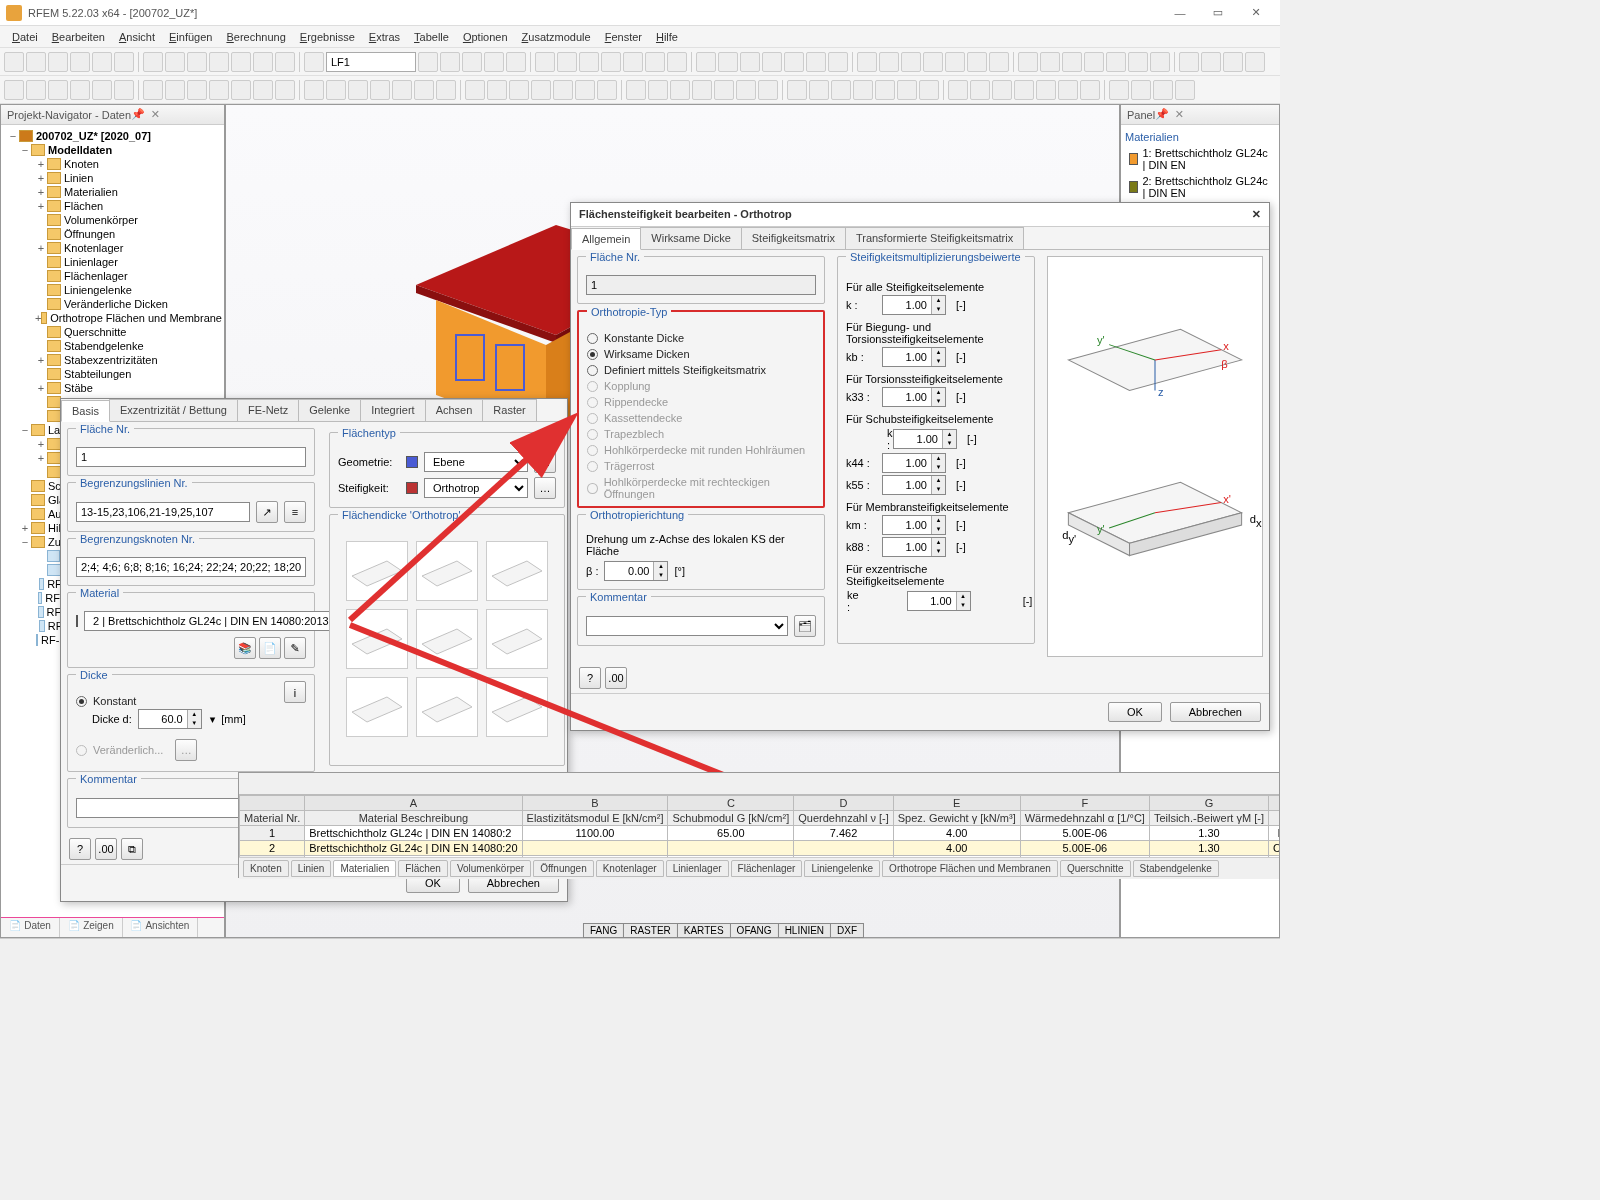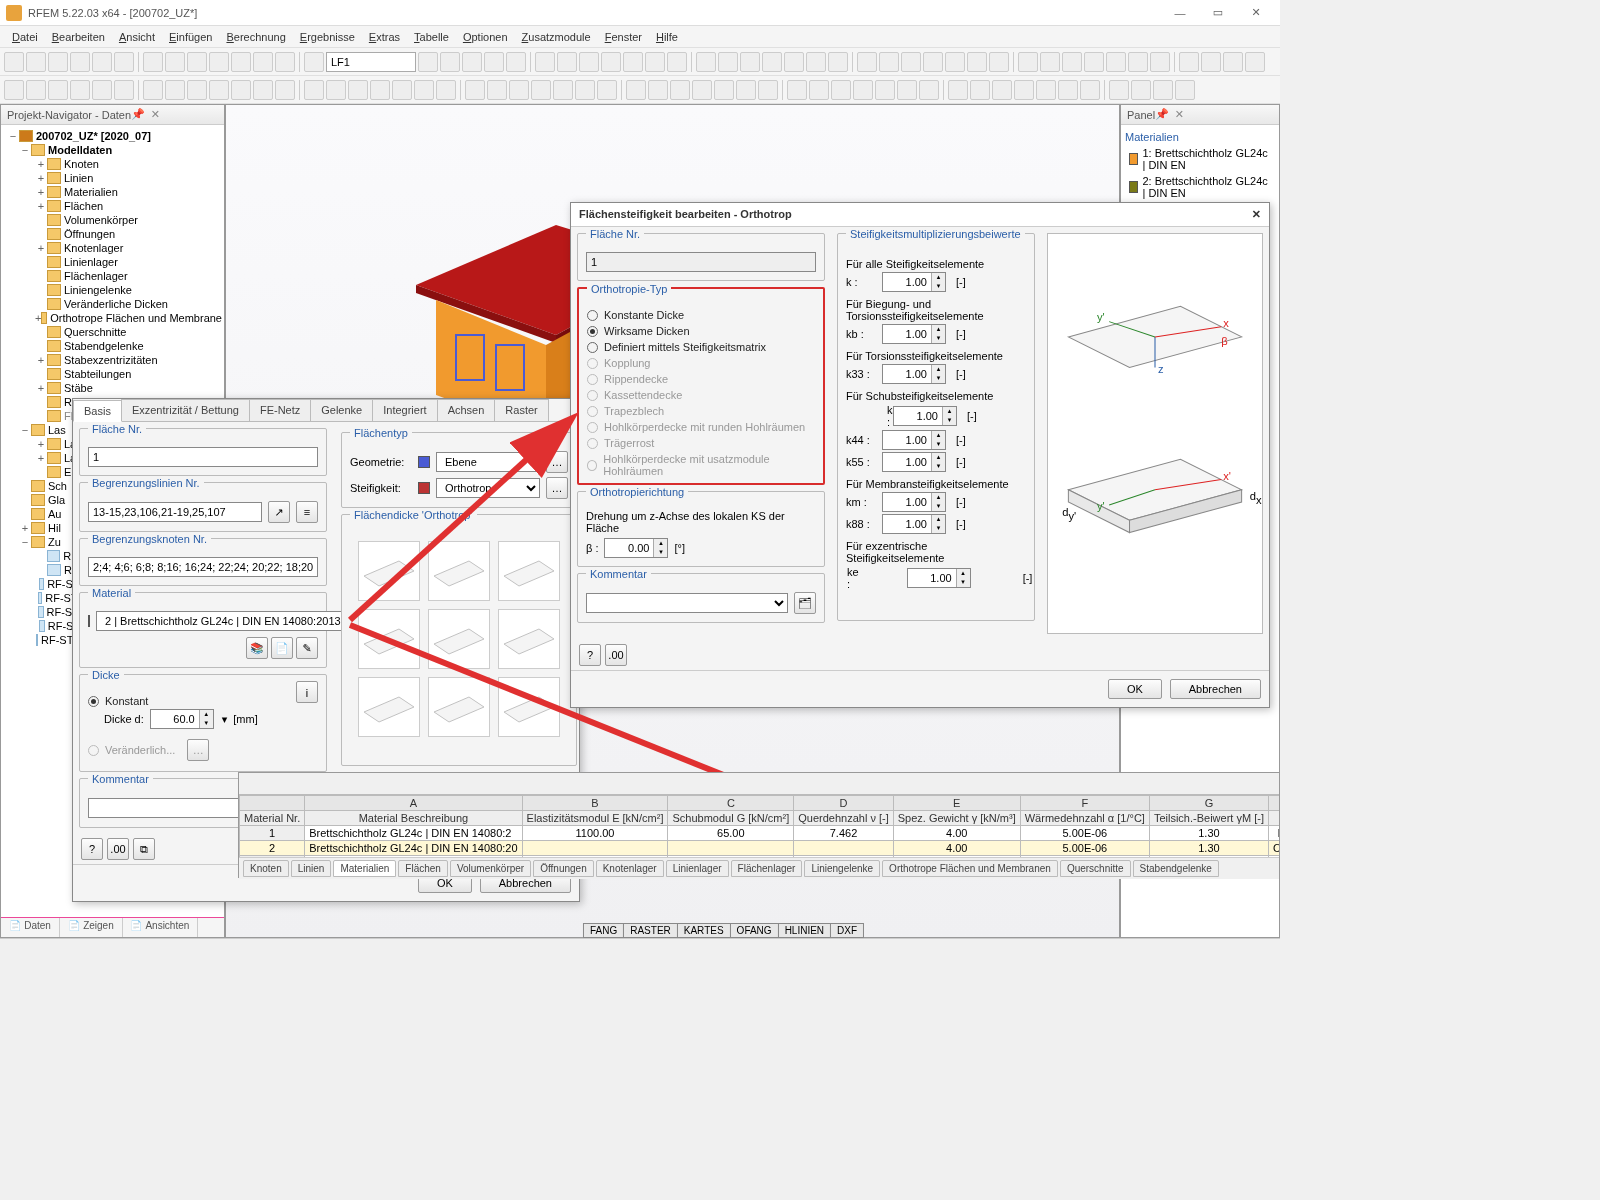--- a/index.html
+++ b/index.html
@@ -489,21 +489,21 @@
           </div>
           <div class="mat-item">
             <span class="mat-sw" style="background:#4a5bd4;"></span>
             <span>3: Baustahl S 235 | DIN EN 1993-1</span>
           </div>
         </div>
     </div>
   </div>
 </div>
 
-<div class="dialog" style="left:72px; top:398px; width:508px;">
+<div class="dialog" style="left:60px; top:398px; width:508px;">
   <div class="dlg-tabs" id="ldtabs">
       <div class="dt active">Basis</div>
       <div class="dt">Exzentrizität / Bettung</div>
       <div class="dt">FE-Netz</div>
       <div class="dt">Gelenke</div>
       <div class="dt">Integriert</div>
       <div class="dt">Achsen</div>
       <div class="dt">Raster</div>
     </div>
   <div class="leftdlg-body">
@@ -648,20 +648,26 @@
     <button class="btn">OK</button>
     <button class="btn">Abbrechen</button>
   </div>
 </div>
 
 <div class="dialog" style="left:570px; top:202px; width:700px;">
   <div class="dlg-title">
       <span>Flächensteifigkeit bearbeiten - Orthotrop</span>
       <span>✕</span>
     </div>
+  <div class="dlg-tabs" id="rdtabs">
+      <div class="dt active">Allgemein</div>
+      <div class="dt">Wirksame Dicke</div>
+      <div class="dt">Steifigkeitsmatrix</div>
+      <div class="dt">Transformierte Steifigkeitsmatrix</div>
+    </div>
   <div class="rightdlg-body">
     <div class="rd-colA">
       <div class="group">
         <span class="group-title">Fläche Nr.</span>
         <input type="text" style="width: 100%; background: rgb(238, 238, 238);" readonly="" value="1">
       </div>
       <div class="group redline" style="padding-bottom:4px;">
         <span class="group-title" style="color:#2a5ea8;">Orthotropie-Typ</span>
         <div id="orthoopts">
             <div class="radio">
@@ -697,21 +703,21 @@
             <div class="radio disabled">
               <span class="rdot"></span>
               <span>Hohlkörperdecke mit runden Hohlräumen</span>
             </div>
             <div class="radio disabled">
               <span class="rdot"></span>
               <span>Trägerrost</span>
             </div>
             <div class="radio disabled">
               <span class="rdot"></span>
-              <span>Hohlkörperdecke mit usatzmodule Hohlräumen</span>
+              <span>Hohlkörperdecke mit rechteckigen Öffnungen</span>
             </div>
           </div>
       </div>
       <div class="group">
         <span class="group-title">Orthotropierichtung</span>
         <div style="margin-bottom:4px;">Drehung um z-Achse des lokalen KS der Fläche</div>
         <div class="inline">
           <span>β :</span>
           <div class="spin">
               <input value="0.00" style="">

